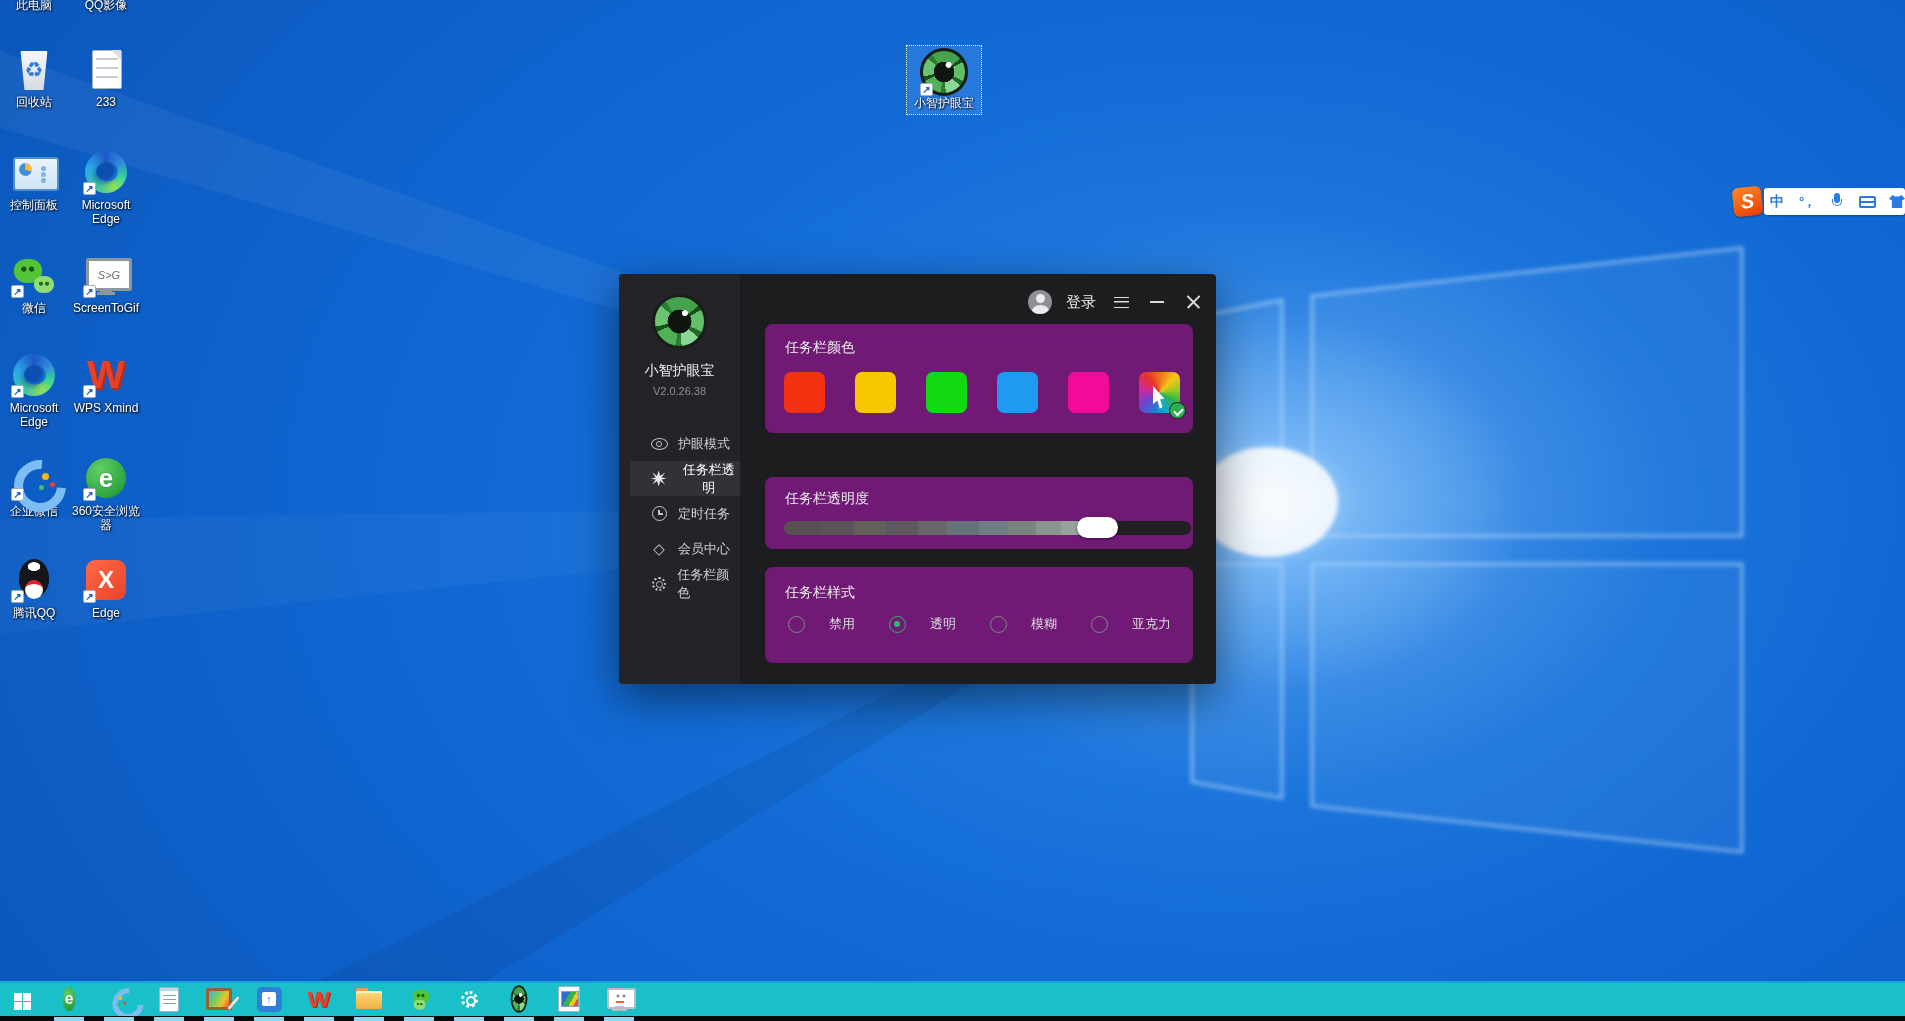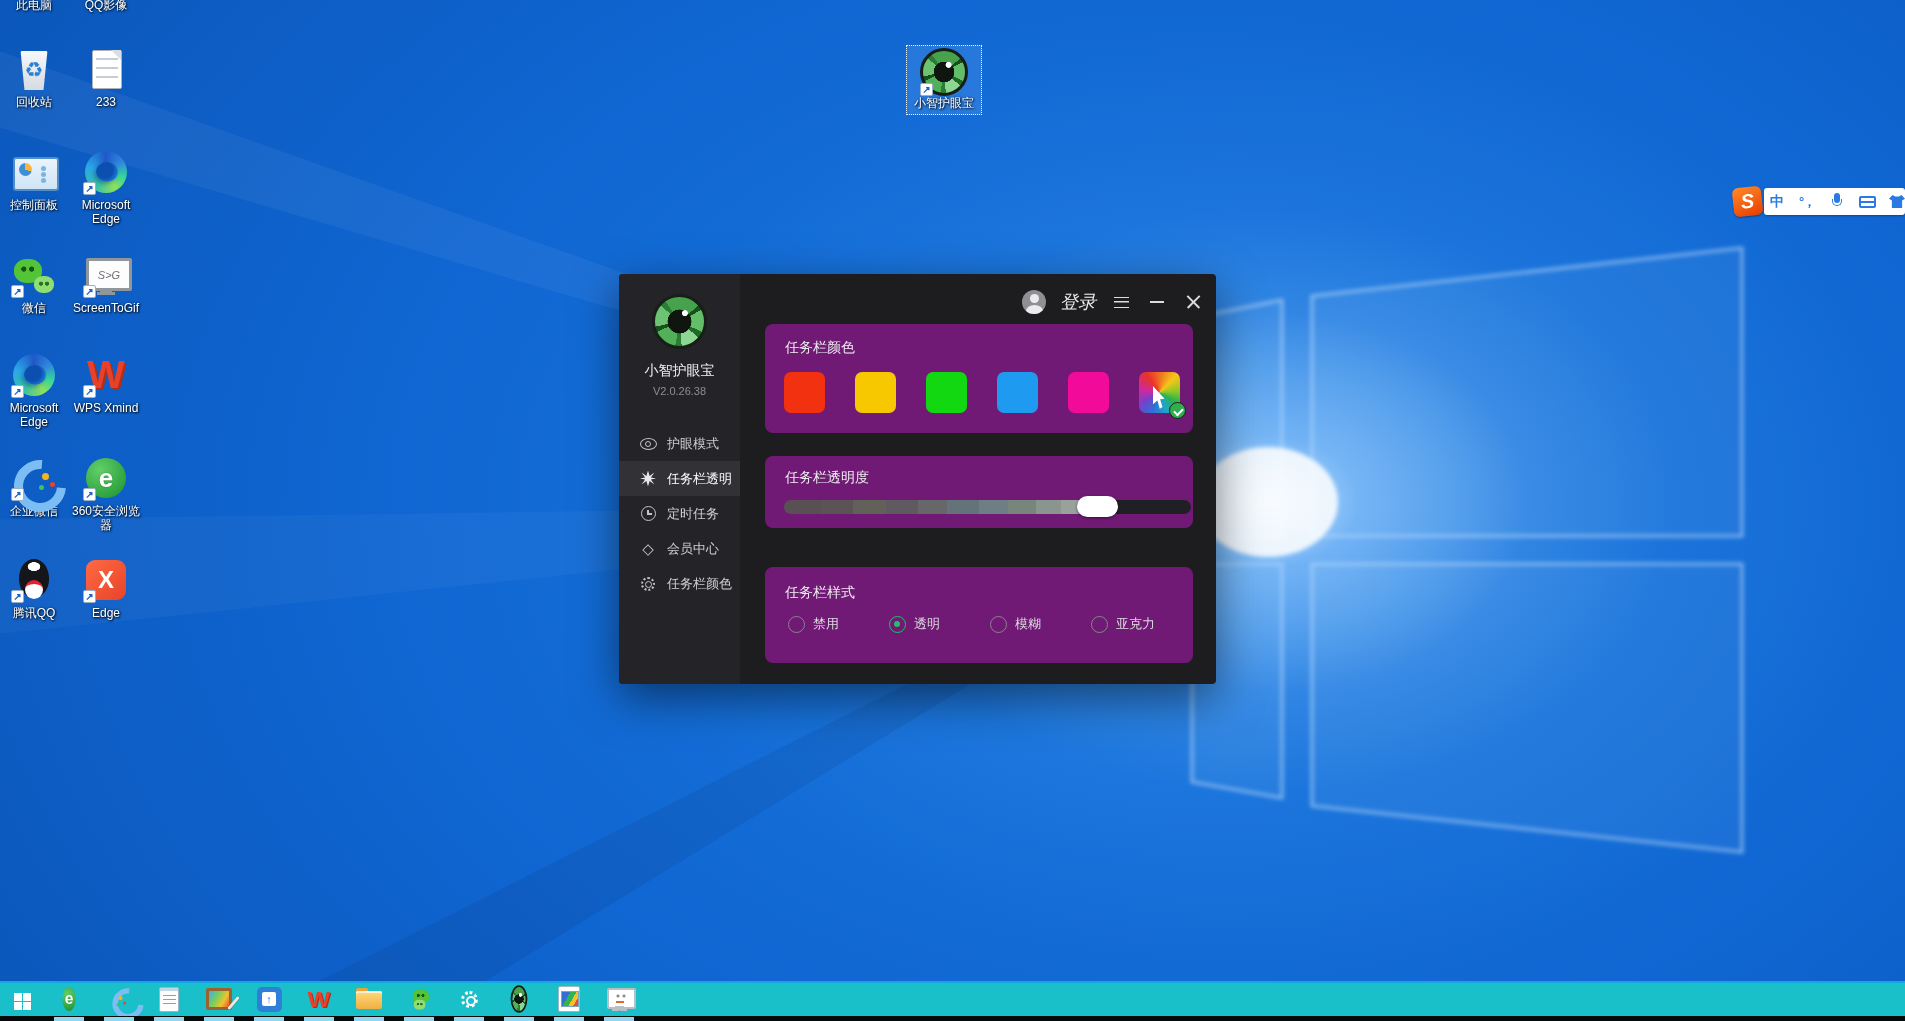--- a/index.html
+++ b/index.html
@@ -126,49 +126,49 @@
     clip-path:polygon(22% 0,38% 12%,62% 12%,78% 0,100% 28%,82% 42%,82% 100%,18% 100%,18% 42%,0 28%);}
 
   
   .win{position:absolute;left:619px;top:274px;width:597px;height:410px;background:#1d1d20;border-radius:4px;
     box-shadow:0 14px 46px rgba(0,0,0,.5);color:#e6e6e6;overflow:hidden;}
   .side{position:absolute;left:0;top:0;bottom:0;width:121px;background:#242428;}
   .side-logo{position:absolute;left:33px;top:20px;width:55px;height:55px;}
   .side-name{position:absolute;left:0;top:88px;width:121px;text-align:center;font-size:14px;color:#f0f0f0;}
   .side-ver{position:absolute;left:0;top:111px;width:121px;text-align:center;font-size:11px;color:#8d8d92;}
   .menu{position:absolute;left:0;top:152px;width:121px;}
-  .menu-item{height:35px;display:flex;align-items:center;gap:10px;padding-left:20px;font-size:13px;color:#cfcfd2;cursor:pointer;}
+  .menu-item{height:35px;display:flex;align-items:center;gap:10px;padding-left:20px;font-size:13px;color:#cfcfd2;cursor:pointer;margin-left:11px;}
   .menu-item.active{background:#313136;color:#fff;text-align:center;}
   .mi-ic{width:18px;height:18px;display:flex;align-items:center;justify-content:center;color:#bdbdc2;font-size:16px;}
   .ic-eye{position:relative;width:17px;height:12px;border:1.5px solid #c3c3c8;border-radius:50%;}
   .ic-eye::before{content:"";position:absolute;left:4.5px;top:2.5px;width:4px;height:4px;border-radius:50%;border:1.5px solid #c3c3c8;}
   .ic-sparkle{width:16px;height:16px;background:#e8e8ea;
     clip-path:polygon(50% 0,60% 35%,90% 12%,68% 44%,100% 50%,68% 56%,90% 88%,60% 65%,50% 100%,40% 65%,10% 88%,32% 56%,0 50%,32% 44%,10% 12%,40% 35%);}
   .ic-clock{position:relative;width:15px;height:15px;border:1.5px solid #c3c3c8;border-radius:50%;}
   .ic-clock::before{content:"";position:absolute;left:5.5px;top:2.5px;width:1.5px;height:5px;background:#c3c3c8;}
   .ic-clock::after{content:"";position:absolute;left:6px;top:6px;width:4px;height:1.5px;background:#c3c3c8;}
   .ic-gem{font-size:15px;color:#c3c3c8;}
   .ic-gear{width:14px;height:14px;border:2.5px dotted #c3c3c8;border-radius:50%;position:relative;}
   .ic-gear::before{content:"";position:absolute;left:2px;top:2px;width:5px;height:5px;border:1.5px solid #c3c3c8;border-radius:50%;}
 
   .titlebar{position:absolute;right:12px;top:16px;display:flex;align-items:center;gap:14px;}
   .avatar{width:24px;height:24px;border-radius:50%;background:#8f8f94;position:relative;overflow:hidden;cursor:pointer;}
   .avatar::before{content:"";position:absolute;left:7.5px;top:4px;width:9px;height:9px;border-radius:50%;background:#ececf0;}
   .avatar::after{content:"";position:absolute;left:3.5px;top:14.5px;width:17px;height:12px;border-radius:50%;background:#ececf0;}
-  .login{font-size:18px;color:#efefef;cursor:pointer;font-style:italic;}
+  .login{font-size:15px;color:#efefef;cursor:pointer;}
   .tb-btn{width:22px;height:22px;display:flex;align-items:center;justify-content:center;cursor:pointer;position:relative;}
   .ham{width:15px;height:11px;border-top:1.5px solid #dcdcdf;border-bottom:1.5px solid #dcdcdf;
     background:linear-gradient(#dcdcdf,#dcdcdf) center/100% 1.5px no-repeat;}
   .min{width:14px;height:1.5px;background:#dcdcdf;}
   .clz{width:15px;height:15px;position:relative;}
   .clz::before,.clz::after{content:"";position:absolute;left:-1px;top:6.5px;width:17px;height:1.5px;background:#dcdcdf;}
   .clz::before{transform:rotate(45deg);} .clz::after{transform:rotate(-45deg);}
 
   .panel{position:absolute;left:146px;width:428px;background:#701a75;border-radius:8px;}
-  .p1{top:50px;height:109px;} .p2{top:182px;height:72px;} .p3{top:293px;height:96px;}
+  .p1{top:50px;height:109px;} .p2{top:203px;height:72px;} .p3{top:293px;height:96px;}
   .p-title{position:absolute;left:20px;font-size:14px;color:#ededee;}
   .p1 .p-title{top:15px;} .p2 .p-title{top:13px;} .p3 .p-title{top:17px;}
 
   .swatches{position:absolute;left:19px;top:48px;display:flex;gap:30px;}
   .swatch{width:41px;height:41px;border-radius:7px;position:relative;cursor:pointer;}
   .swatch.rainbow{background:conic-gradient(from -35deg,#e8322a,#f07820 40deg,#f5c518 80deg,#8ec926 120deg,#2bb24c 155deg,#1ba7c9 195deg,#2f6fd6 235deg,#7a3fc9 275deg,#d0289e 315deg,#e8322a 360deg);}
   .check-badge{position:absolute;right:-6px;bottom:-6px;width:17px;height:17px;border-radius:50%;background:#2fae4e;
     border:1.5px solid #1d1d20;z-index:2;}
   .check-badge::before{content:"";position:absolute;left:4px;top:4.5px;width:7px;height:4px;
     border-left:2px solid #fff;border-bottom:2px solid #fff;transform:rotate(-45deg);}
@@ -178,21 +178,21 @@
 
   .slider{position:absolute;left:19px;top:44px;width:407px;height:14px;border-radius:7px;cursor:pointer;
     background:linear-gradient(to right,
       #585052 0 9%, #5c5356 9% 17%, #61615a 17% 25%, #5e5a5f 25% 33%, #67676a 33% 40%,
       #64737a 40% 48%, #6e7e85 48% 55%, #77857d 55% 62%, #8b958f 62% 68%, #98a29b 68% 77%,
       #202024 77% 100%);}
   .knob{position:absolute;left:312px;top:40px;width:41px;height:21px;border-radius:11px;background:#fff;
     box-shadow:0 1px 3px rgba(0,0,0,.5);cursor:grab;}
 
   .radios{position:absolute;left:23px;top:48px;display:flex;}
-  .radio{display:flex;align-items:flex-end;gap:8px;cursor:pointer;width:101px;}
+  .radio{display:flex;align-items:flex-end;gap:24px;cursor:pointer;width:101px;}
   .radio .ring{width:17px;height:17px;border-radius:50%;border:1.5px solid #86868b;position:relative;flex:none;}
   .radio.sel .ring{border-color:#2eb870;}
   .radio.sel .ring::before{content:"";position:absolute;left:4px;top:4px;width:6px;height:6px;border-radius:50%;background:#2eb870;}
   .radio .rlbl{font-size:13px;color:#dcdcdf;}
 
   
   .taskbar{position:absolute;left:0;top:981px;width:1905px;height:40px;background:#19bfc9;}
   .taskbar::before{content:"";position:absolute;left:0;top:0;width:100%;height:2px;background:#14a6de;}
   .tb-black{position:absolute;left:0;bottom:0;width:100%;height:5px;background:#04090a;}
   .tb-cells{position:absolute;left:0;top:0;height:40px;display:flex;}

